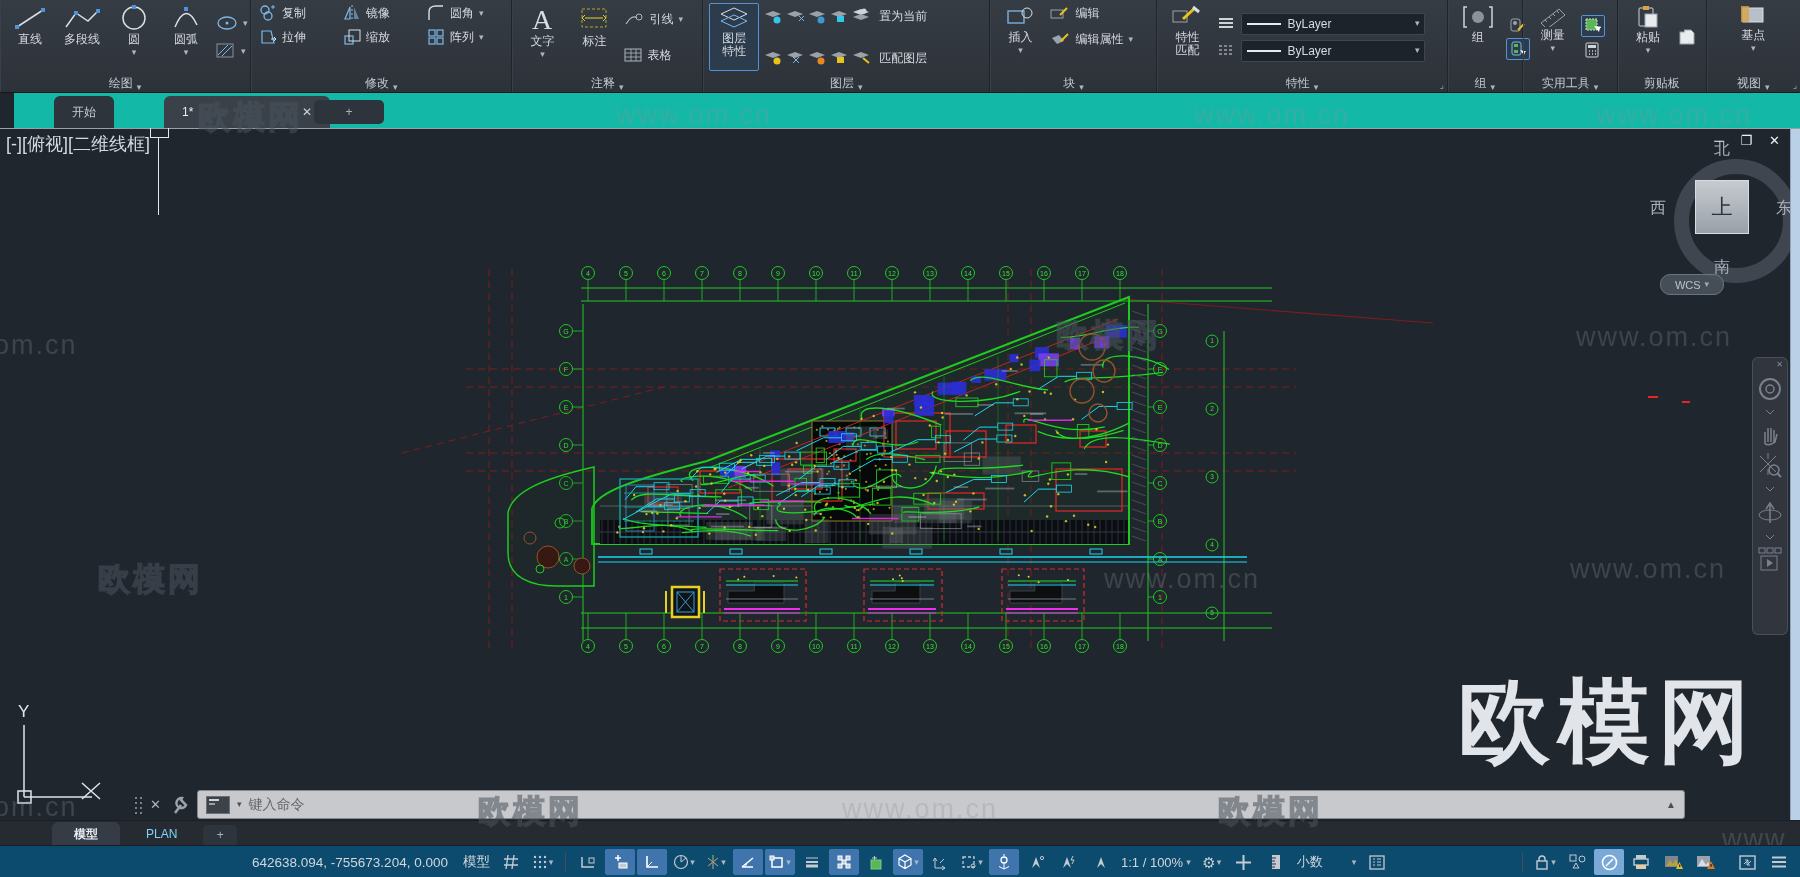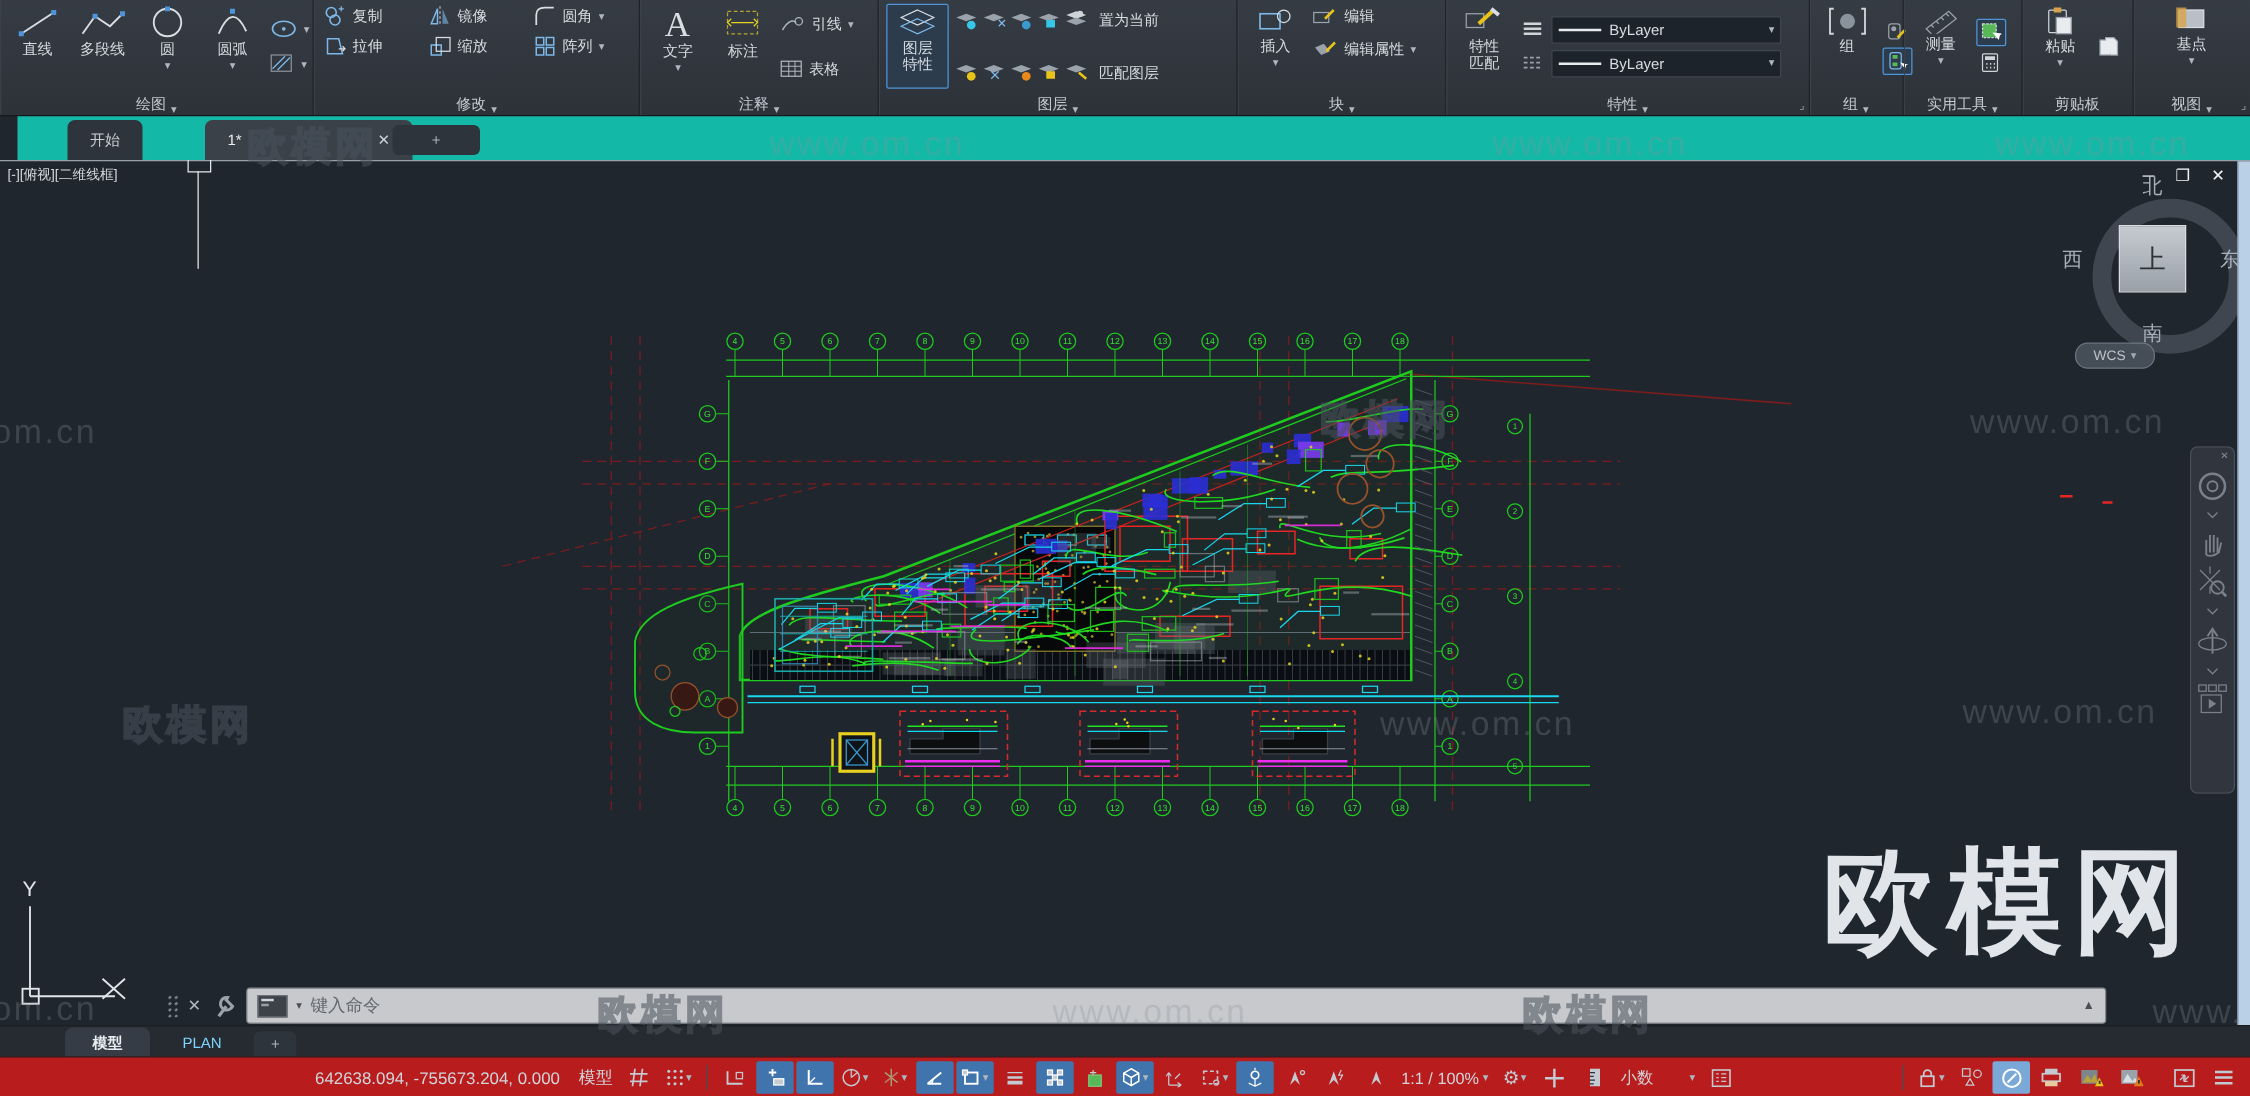--- a/index.html
+++ b/index.html
@@ -32,21 +32,21 @@
         padding:0 18px;border-radius:6px 6px 0 0;color:#c8cdd3;}
   #tab-start{left:40px;background:#2e343b;}
   #tab-cur{left:150px;background:#3a4149;color:#e8edf2;width:130px;}
   #tab-cur .tclose{margin-left:auto;color:#cdd3da;font-size:12px;}
   #tab-new{left:300px;top:8px;width:34px;height:24px;background:#2e343b;border-radius:5px;
            display:flex;align-items:center;justify-content:center;color:#aab2bb;}
   
   #draw{position:absolute;left:0;top:128px;width:1800px;height:692px;background:#20262e;
         border-top:1px solid #98a0a8;z-index:1;}
   #plan{position:absolute;left:0;top:0;z-index:5;}
-  #vplabel{position:absolute;left:6px;top:3px;color:#d4d9de;font-size:11px;z-index:12;}
+  #vplabel{position:absolute;left:6px;top:3px;color:#d4d9de;font-size:18px;z-index:12;}
   #wincontrols{position:absolute;right:20px;top:4px;display:flex;gap:17px;z-index:12;
                color:#eef1f4;font-size:13px;font-weight:bold;}
   #crosshair-box{position:absolute;left:150px;top:-7px;width:17px;height:14px;border:1.5px solid #e4e9ed;z-index:12;}
   #crosshair-v{position:absolute;left:158px;top:8px;width:1px;height:78px;background:#e4e9ed;z-index:12;}
   
   #cube{position:absolute;left:1648px;top:18px;width:150px;height:150px;z-index:10;}
   #cube .ring{position:absolute;left:26px;top:12px;width:94px;height:94px;border-radius:50%;
               border:15px solid rgba(124,132,142,0.35);}
   #cube .cdir{position:absolute;color:#a7afb8;font-size:16px;}
   #cube .face{position:absolute;left:47px;top:33px;width:52px;height:52px;
@@ -78,21 +78,21 @@
   #cmd-text{flex:1;color:#63686e;font-size:14px;}
   #cmd-up{color:#4a4f55;font-size:10px;}
   
   #ltrow{position:absolute;left:0;top:820px;width:1800px;height:25px;background:#262b31;
          border-top:1px solid #1a1e23;z-index:42;display:flex;align-items:flex-end;padding-left:52px;gap:4px;}
   .ltab{height:24px;display:flex;align-items:center;padding:0 22px;border-radius:6px 6px 0 0;color:#7dd3fc;}
   .ltab.active{background:#353c45;color:#e8edf2;font-weight:bold;}
   #ltadd{height:20px;width:34px;margin-bottom:1px;background:#2e343b;border-radius:5px 5px 0 0;
          display:flex;align-items:center;justify-content:center;color:#aab2bb;}
   
-  #status{position:absolute;left:0;top:845px;width:1800px;height:32px;background:#b91c1c;z-index:60;
+  #status{position:absolute;left:0;top:845px;width:1800px;height:32px;background:#0c4a6e;z-index:60;
           display:flex;align-items:center;gap:2px;border-top:1px solid #1a1e23;}
   #sb-coords{margin-left:252px;width:205px;color:#d0d6dc;font-size:13.5px;}
   .sb-btn{min-width:26px;height:26px;display:flex;align-items:center;justify-content:center;
           border-radius:2px;color:#c3cad2;gap:1px;padding:0 2px;}
   .sb-btn.on{background:#3f74ad;color:#fff;}
   .sb-btn.on svg *{stroke:#fff;}
   .sb-btn.lt{background:#7aa9d8;}
   .sb-txt{color:#d0d6dc;font-size:13px;padding:0 4px;height:26px;display:flex;align-items:center;gap:3px;}
   .sb-sep{width:1px;height:20px;background:#454c56;margin:0 5px;}
   .sb-car{font-size:9px;color:#aeb6bf;}
@@ -1389,21 +1389,21 @@
     <span class="wm wm-out" style="left:1056px;top:222px">欧模网</span>
     <span class="wm wm-gray" style="left:1576px;top:230px">www.om.cn</span>
     <span class="wm wm-out" style="left:98px;top:466px">欧模网</span>
     <span class="wm wm-gray" style="left:1104px;top:472px">www.om.cn</span>
     <span class="wm wm-gray" style="left:1570px;top:462px">www.om.cn</span>
     <span class="wm wm-big" style="left:1458px;top:568px">欧模网</span>
     <span class="wm wm-gray" style="left:-6px;top:700px">om.cn</span>
     <span class="wm wm-out" style="left:478px;top:698px">欧模网</span>
     <span class="wm wm-gray" style="left:842px;top:702px">www.om.cn</span>
     <span class="wm wm-out" style="left:1218px;top:698px">欧模网</span>
-    <span class="wm wm-gray" style="left:1722px;top:702px">www.</span>
+    <span class="wm wm-gray" style="left:1722px;top:732px">www.</span>
   </div>
 
   <div id="ltrow">
     <div class="ltab active">
         <span>模型</span>
       </div>
     <div class="ltab">
         <span>PLAN</span>
       </div>
     <div id="ltadd">+</div>

